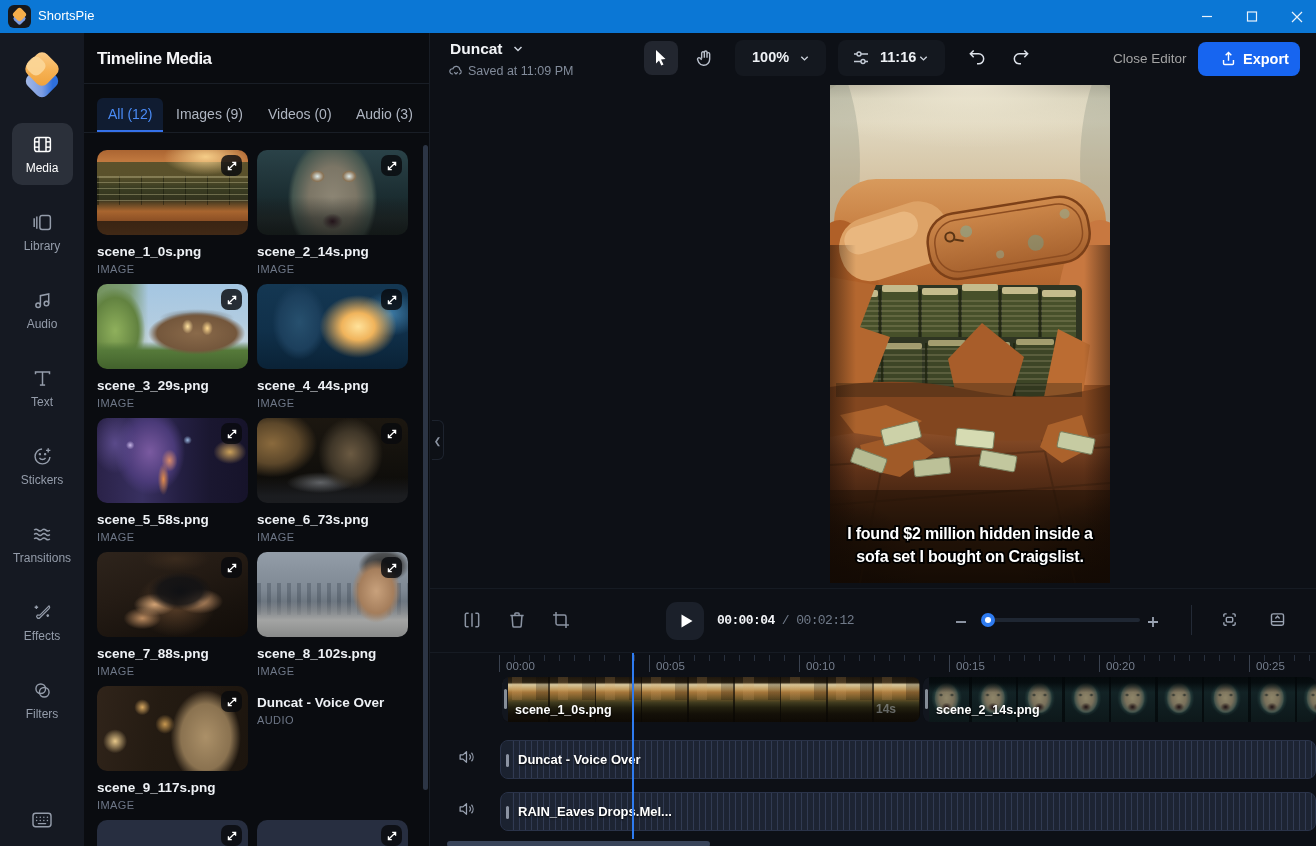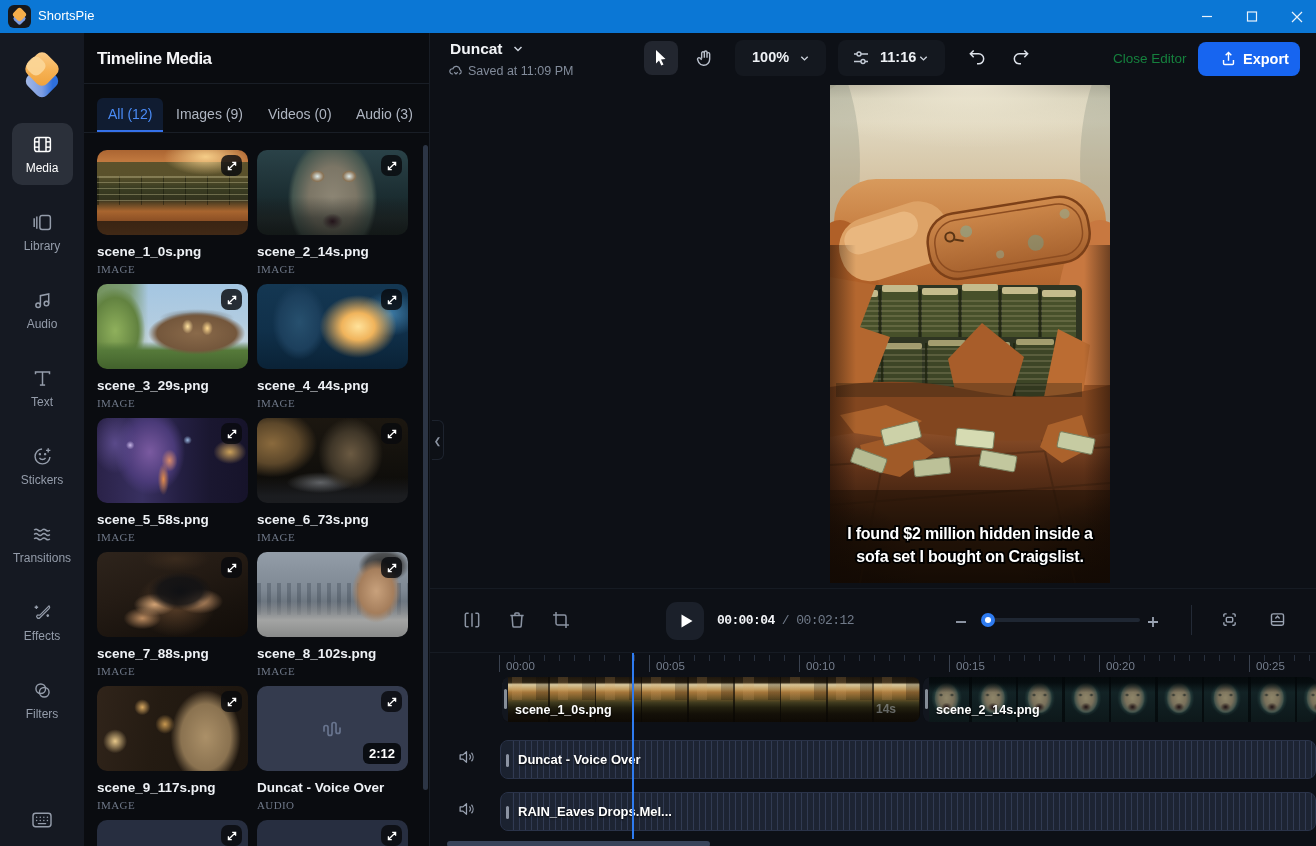--- a/index.html
+++ b/index.html
@@ -19,21 +19,21 @@
 .nav-active { position:absolute; left:12px; top:90px; width:61px; height:62px; background:#2b303a; border-radius:10px; }
 
 #panel { position:absolute; left:84px; top:33px; width:346px; height:813px; background:#0a0c10; border-right:1px solid #181d25; }
 #panel h1 { position:absolute; left:13px; top:16px; font-size:17px; font-weight:bold; color:#f5f6f8; letter-spacing:-.5px; }
 .pdivider { position:absolute; left:0; width:346px; height:1px; background:#191e26; }
 .tab { position:absolute; top:65px; height:34px; line-height:32px; font-size:14px; color:#aeb5c1; }
 .tab-active { background:#101c31; color:#4a8bf5; border-bottom:2px solid #3571e8; border-radius:6px 6px 0 0; padding:0 11px; }
 .cell { position:absolute; width:151px; }
 .thumb { position:relative; width:151px; height:85px; border-radius:10px; overflow:hidden; }
 .cname { margin-top:9px; font-size:13.5px; font-weight:bold; color:#eef1f5; white-space:nowrap; }
-.ctype { margin-top:4px; font-size:11px; color:#6e7787; letter-spacing:.4px;font-family:Liberation Serif, serif; }
+.ctype { margin-top:4px; font-size:11px; color:#6e7787; letter-spacing:.4px; }
 .expand { position:absolute; top:5px; right:6px; width:21px; height:21px; background:rgba(8,10,14,.82); border-radius:7px; }
 .expand svg { position:absolute; left:3.5px; top:3.5px; }
 .audiocell { background:#343b4e; }
 .badge { position:absolute; right:7px; bottom:7px; background:#0a0d12; color:#fff; font-weight:bold; font-size:13px; padding:3px 6px; border-radius:6px; }
 #pscroll { position:absolute; left:339px; top:112px; width:5px; height:645px; background:#2c3545; border-radius:3px; }
 
 #editor { position:absolute; left:430px; top:33px; width:886px; height:813px; background:#0d1016; }
 .collapse { position:absolute; left:2px; top:387px; width:12px; height:40px; border:1px solid #1d232e; border-left:none; border-radius:0 6px 6px 0; color:#8b93a2; font-size:9px; line-height:40px; text-align:center; }
 
 .tbtn { position:absolute; border-radius:8px; background:#161b24; }
@@ -378,31 +378,20 @@
           <div class="expand">
             <svg width="14" height="14" viewBox="0 0 14 14" fill="none" stroke="#fff" stroke-width="1.3">
               <path d="M7.2 3.4 H10.6 V6.8 M10.3 3.7 L3.7 10.3 M6.8 10.6 H3.4 V7.2"></path>
             </svg>
           </div>
         </div>
       <div class="cname">scene_9_117s.png</div>
         <div class="ctype">IMAGE</div>
     </div>
     <div class="cell" style="left:173px;top:653px">
-      <div class="thumb audiocell">
-        <svg style="position:absolute;left:64px;top:31px" width="24" height="24" viewBox="0 0 24 24" fill="none" stroke="#68748e" stroke-width="1.7">
-            <path d="M3 14 v-3.5 a2 2 0 0 1 4 0 v6 a2 2 0 0 0 4 0 v-9 a2 2 0 0 1 4 0 v7 a2 2 0 0 0 4 0 v-3.5" stroke-linecap="round"></path>
-          </svg>
-        <div class="badge">2:12</div>
-        <div class="expand">
-            <svg width="14" height="14" viewBox="0 0 14 14" fill="none" stroke="#fff" stroke-width="1.3">
-              <path d="M7.2 3.4 H10.6 V6.8 M10.3 3.7 L3.7 10.3 M6.8 10.6 H3.4 V7.2"></path>
-            </svg>
-          </div>
-      </div>
       <div class="cname">Duncat - Voice Over</div>
         <div class="ctype">AUDIO</div>
     </div>
     <div class="cell" style="left:13px;top:787px">
       <div class="thumb" style="background:#272e40">
           <div class="expand">
             <svg width="14" height="14" viewBox="0 0 14 14" fill="none" stroke="#fff" stroke-width="1.3">
               <path d="M7.2 3.4 H10.6 V6.8 M10.3 3.7 L3.7 10.3 M6.8 10.6 H3.4 V7.2"></path>
             </svg>
           </div>
@@ -457,21 +446,21 @@
       <svg class="abs" style="left:80px;top:13px" width="11" height="11" viewBox="0 0 12 12" fill="none" stroke="#cdd3dc" stroke-width="1.5">
           <path d="M2.5 4 L6 7.5 L9.5 4"></path>
         </svg>
     </div>
     <svg class="abs" style="left:537px;top:15px" width="20" height="20" viewBox="0 0 24 24" fill="none" stroke="#dde2ea" stroke-width="1.8">
         <path d="M8 5 L4 9 L8 13 M4 9 H14 a6 6 0 0 1 0 12 h-2" transform="translate(0,-2)"></path>
       </svg>
     <svg class="abs" style="left:581px;top:15px" width="20" height="20" viewBox="0 0 24 24" fill="none" stroke="#dde2ea" stroke-width="1.8">
         <path d="M16 5 L20 9 L16 13 M20 9 H10 a6 6 0 0 0 0 12 h2" transform="translate(0,-2)"></path>
       </svg>
-    <div class="abs" style="left:683px;top:18px;font-size:13.5px;color:#15803d;">Close Editor</div>
+    <div class="abs" style="left:683px;top:18px;font-size:13.5px;color:#a3a3a3;">Close Editor</div>
     <div id="export">
       <svg class="abs" style="left:22px;top:8px" width="17" height="17" viewBox="0 0 24 24" fill="none" stroke="#fff" stroke-width="2">
           <path d="M12 15 V4 M8 7.5 L12 3.5 L16 7.5 M5 14 v5 a1.5 1.5 0 0 0 1.5 1.5 h11 a1.5 1.5 0 0 0 1.5-1.5 v-5"></path>
         </svg>
       <span style="position:absolute;left:45px;top:0;">Export</span>
     </div>
 
     <div class="abs" style="left:400px;top:52px;width:280px;height:498px;overflow:hidden;">
       <svg width="280" height="498" viewBox="0 0 280 498">
         <defs>

